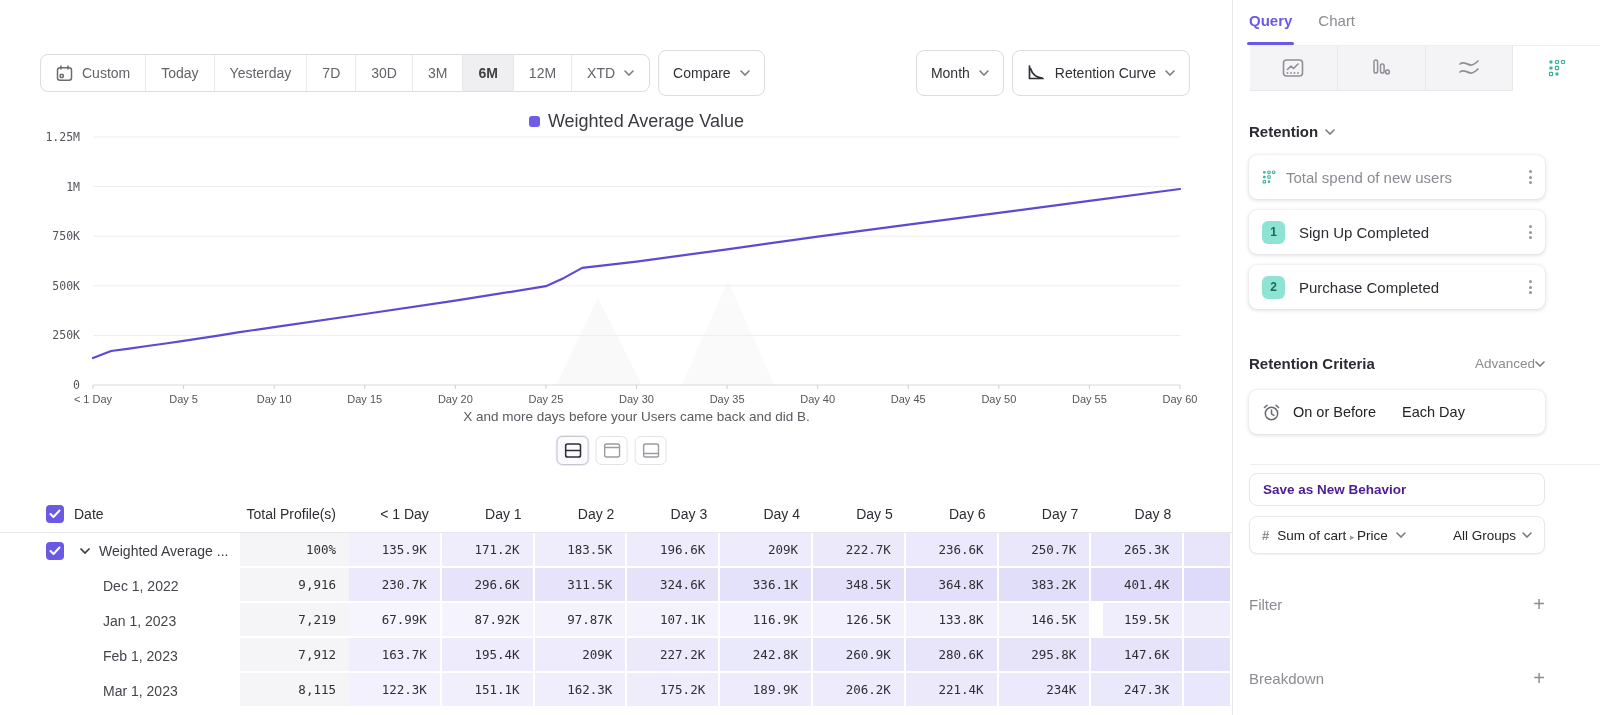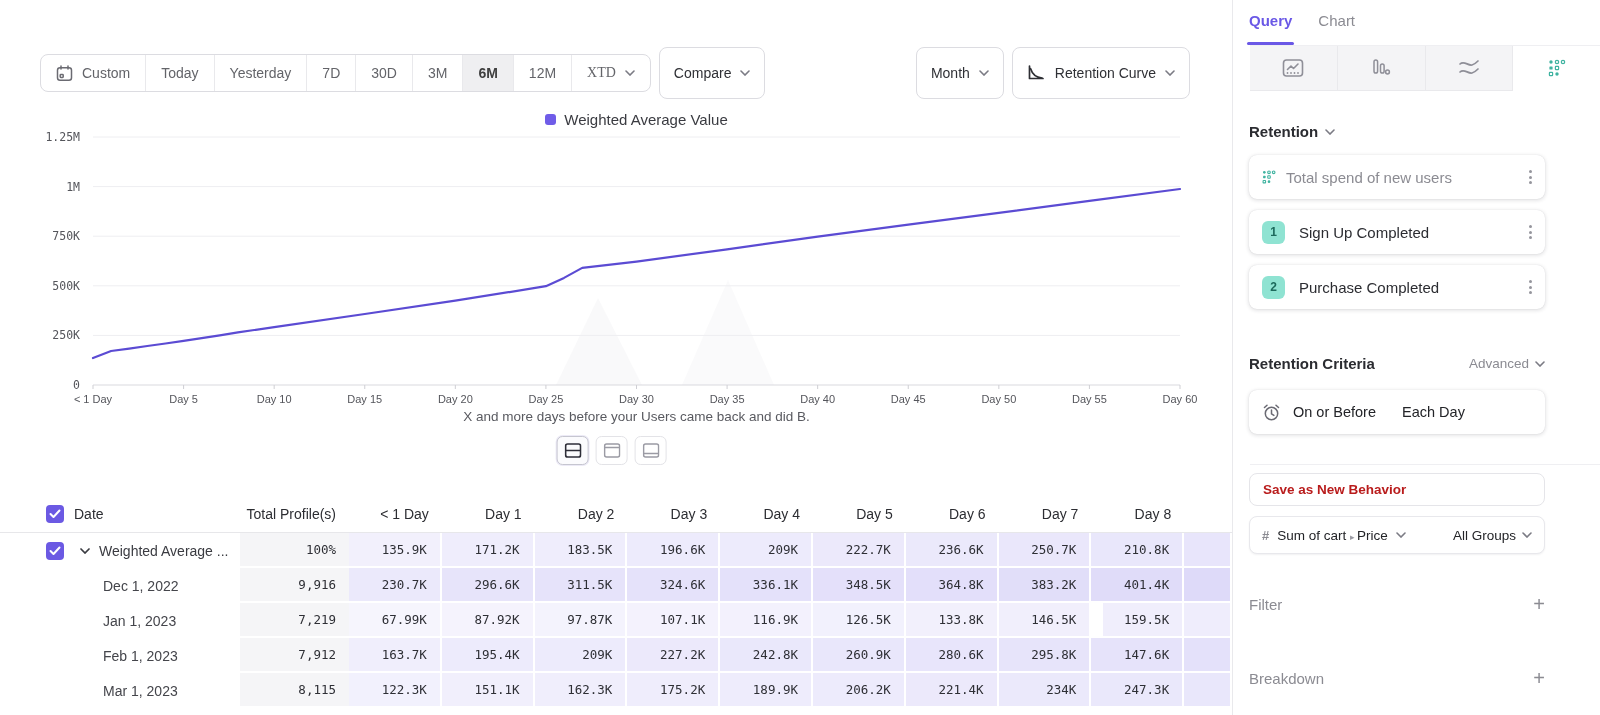--- a/index.html
+++ b/index.html
@@ -7,30 +7,30 @@
   *{box-sizing:border-box;}
   .app{display:flex;width:1600px;height:715px;}
   .main{position:relative;width:1232px;height:715px;}
   .panel{width:368px;height:715px;border-left:1px solid #e9e9ec;position:relative;}
 
   
   .toolbar{position:absolute;top:54px;left:40px;right:42px;height:38px;display:flex;gap:8px;align-items:center;}
   .seg{display:flex;border:1px solid #dcdce1;border-radius:8px;background:#fff;height:38px;overflow:hidden;}
   .seg-item{display:flex;align-items:center;gap:9px;padding:0 15px;font-size:14px;color:#636469;
     border-right:1px solid #e9e9ec;cursor:pointer;white-space:nowrap;}
-  .seg-item:last-child{border-right:none;font-family:Liberation Serif, serif;}
+  .seg-item:last-child{border-right:none;}
   .seg-item.sel{background:#efeff1;color:#404040;font-weight:700;}
   .btn{display:flex;align-items:center;gap:9px;border:1px solid #dcdce1;border-radius:8px;background:#fff;
-    height:52px;padding:18px 14px;font-size:14px;color:#2f3035;cursor:pointer;white-space:nowrap;}
+    height:46px;padding:18px 14px;font-size:14px;color:#2f3035;cursor:pointer;white-space:nowrap;}
   .flex-spacer{flex:1;}
   .chev{color:#7b7b84;display:flex;}
 
   
   .legend{position:absolute;top:111px;left:93px;width:1087px;display:flex;justify-content:center;
-    align-items:center;gap:8px;font-size:15px;color:#3a3b41;cursor:pointer;}
+    align-items:center;gap:8px;font-size:18px;color:#3a3b41;cursor:pointer;}
   .legend-swatch{width:11px;height:11px;border-radius:3px;background:#6f5ce8;}
   #chart-svg{position:absolute;top:130px;left:0;}
 
   
   .view-toggles{position:absolute;top:436px;left:50%;transform:translateX(-54%);display:flex;gap:7px;}
   .vt{width:32px;height:29px;border:1px solid #e3e3e7;border-radius:6px;background:#fff;display:flex;
     align-items:center;justify-content:center;color:#9b9ba4;cursor:pointer;}
   .vt.sel{border-color:#c6c6d0;background:#fbfbfd;color:#2e2e38;box-shadow:0 0 0 1px #eceaf6;}
 
   
@@ -64,27 +64,27 @@
   .card .grow{flex:1;}
   .card-title{font-size:15px;color:#8b8b92;margin-left:10px;}
   .step{margin-top:11px;}
   .badge{width:23px;height:23px;border-radius:6px;background:#8fe3d2;color:#1d6a5c;font-size:12px;font-weight:700;
     display:flex;align-items:center;justify-content:center;flex:none;}
   .step-label{font-size:15px;color:#2b2c31;margin-left:14px;}
   .kebab{color:#95959d;font-size:15px;letter-spacing:0;line-height:5px;display:flex;flex-direction:column;gap:2.5px;cursor:pointer;}
   .kebab i{width:3px;height:3px;border-radius:50%;background:#95959d;display:block;}
   .criteria-row{display:flex;align-items:center;margin-top:46px;}
   .criteria-label{font-size:15px;font-weight:700;color:#2b2c31;flex:1;}
-  .advanced{display:flex;align-items:center;gap:6px;font-size:13.5px;color:#8b8b92;cursor:pointer;}
+  .advanced{display:flex;align-items:center;gap:0;font-size:13.5px;color:#8b8b92;cursor:pointer;}
   .cond-card{margin-top:18px;}
   .cond-main{font-size:14.5px;font-weight:400;color:#232428;margin-left:12px;}
   .cond-val{font-size:14.5px;color:#232428;margin-left:26px;}
   .divider{height:1px;background:#efeff2;margin:30px -55px 0 1px;}
   .save-btn{margin-top:8px;height:33px;border:1px solid #e5e5e9;border-radius:8px;background:#fff;display:flex;
-    align-items:center;padding:0 13px;font-size:13.5px;font-weight:600;color:#b91c1c;cursor:pointer;}
+    align-items:center;padding:0 13px;font-size:13.5px;font-weight:600;color:#4c1d95;cursor:pointer;}
   .measure{margin-top:10px;height:38px;border:1px solid #e8e8ec;border-radius:8px;background:#fff;display:flex;
     align-items:center;padding:0 12px;gap:8px;box-shadow:0 1px 2px rgba(25,25,40,.06);}
   .hash{color:#8b8b92;font-weight:700;font-size:13px;}
   .mlabel{font-size:13.5px;color:#232428;cursor:pointer;}
   .msep{color:#9a9aa2;font-size:9px;}
   .groups{display:flex;align-items:center;gap:6px;margin-left:auto;font-size:13.5px;color:#232428;cursor:pointer;}
   .addable{display:flex;align-items:center;margin-top:40px;}
   .addable .lbl{flex:1;font-size:15px;color:#8b8b92;}
   .plus{color:#8b8b92;font-size:20px;font-weight:400;cursor:pointer;line-height:1;}
 </style>
@@ -303,21 +303,21 @@
           </div>
           <div class="tc r mono totcell">100%</div>
           <div class="tc r mono heat" style="background: rgba(101, 82, 226, 0.086);">135.9K</div>
           <div class="tc r mono heat" style="background: rgba(101, 82, 226, 0.1);">171.2K</div>
           <div class="tc r mono heat" style="background: rgba(101, 82, 226, 0.106);">183.5K</div>
           <div class="tc r mono heat" style="background: rgba(101, 82, 226, 0.114);">196.6K</div>
           <div class="tc r mono heat" style="background: rgba(101, 82, 226, 0.118);">209K</div>
           <div class="tc r mono heat" style="background: rgba(101, 82, 226, 0.125);">222.7K</div>
           <div class="tc r mono heat" style="background: rgba(101, 82, 226, 0.13);">236.6K</div>
           <div class="tc r mono heat" style="background: rgba(101, 82, 226, 0.137);">250.7K</div>
-          <div class="tc r mono heat" style="background: rgba(101, 82, 226, 0.14);">210.8K</div>
+          <div class="tc r mono heat" style="background: rgba(101, 82, 226, 0.14);">265.3K</div>
           <div class="tc heat" style="background: rgba(101, 82, 226, 0.15);"></div>
         </div>
         <div class="trow">
           <div class="tc"></div>
           <div class="tc rowlabel">
             <span>Dec 1, 2022</span>
           </div>
           <div class="tc r mono totcell">9,916</div>
           <div class="tc r mono heat" style="background: rgba(101, 82, 226, 0.13);">230.7K</div>
           <div class="tc r mono heat" style="background: rgba(101, 82, 226, 0.157);">296.6K</div>

